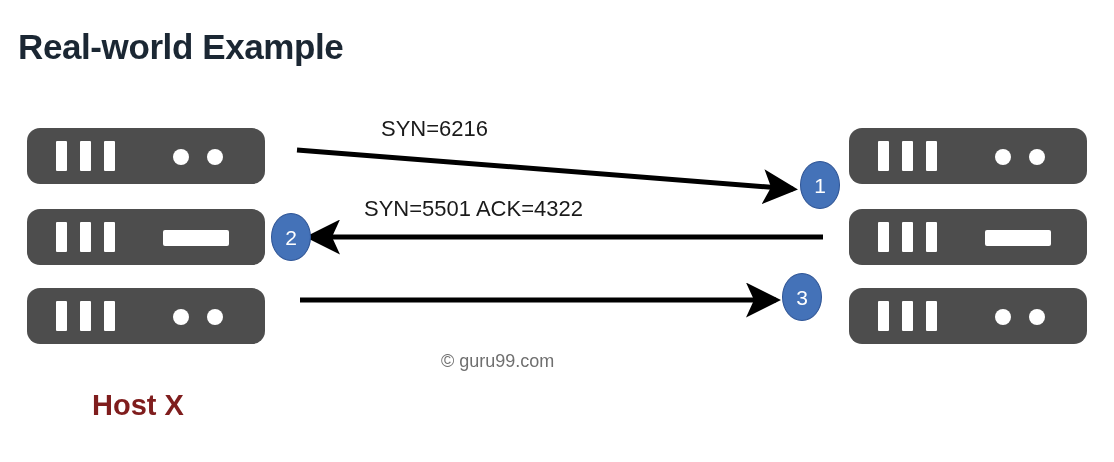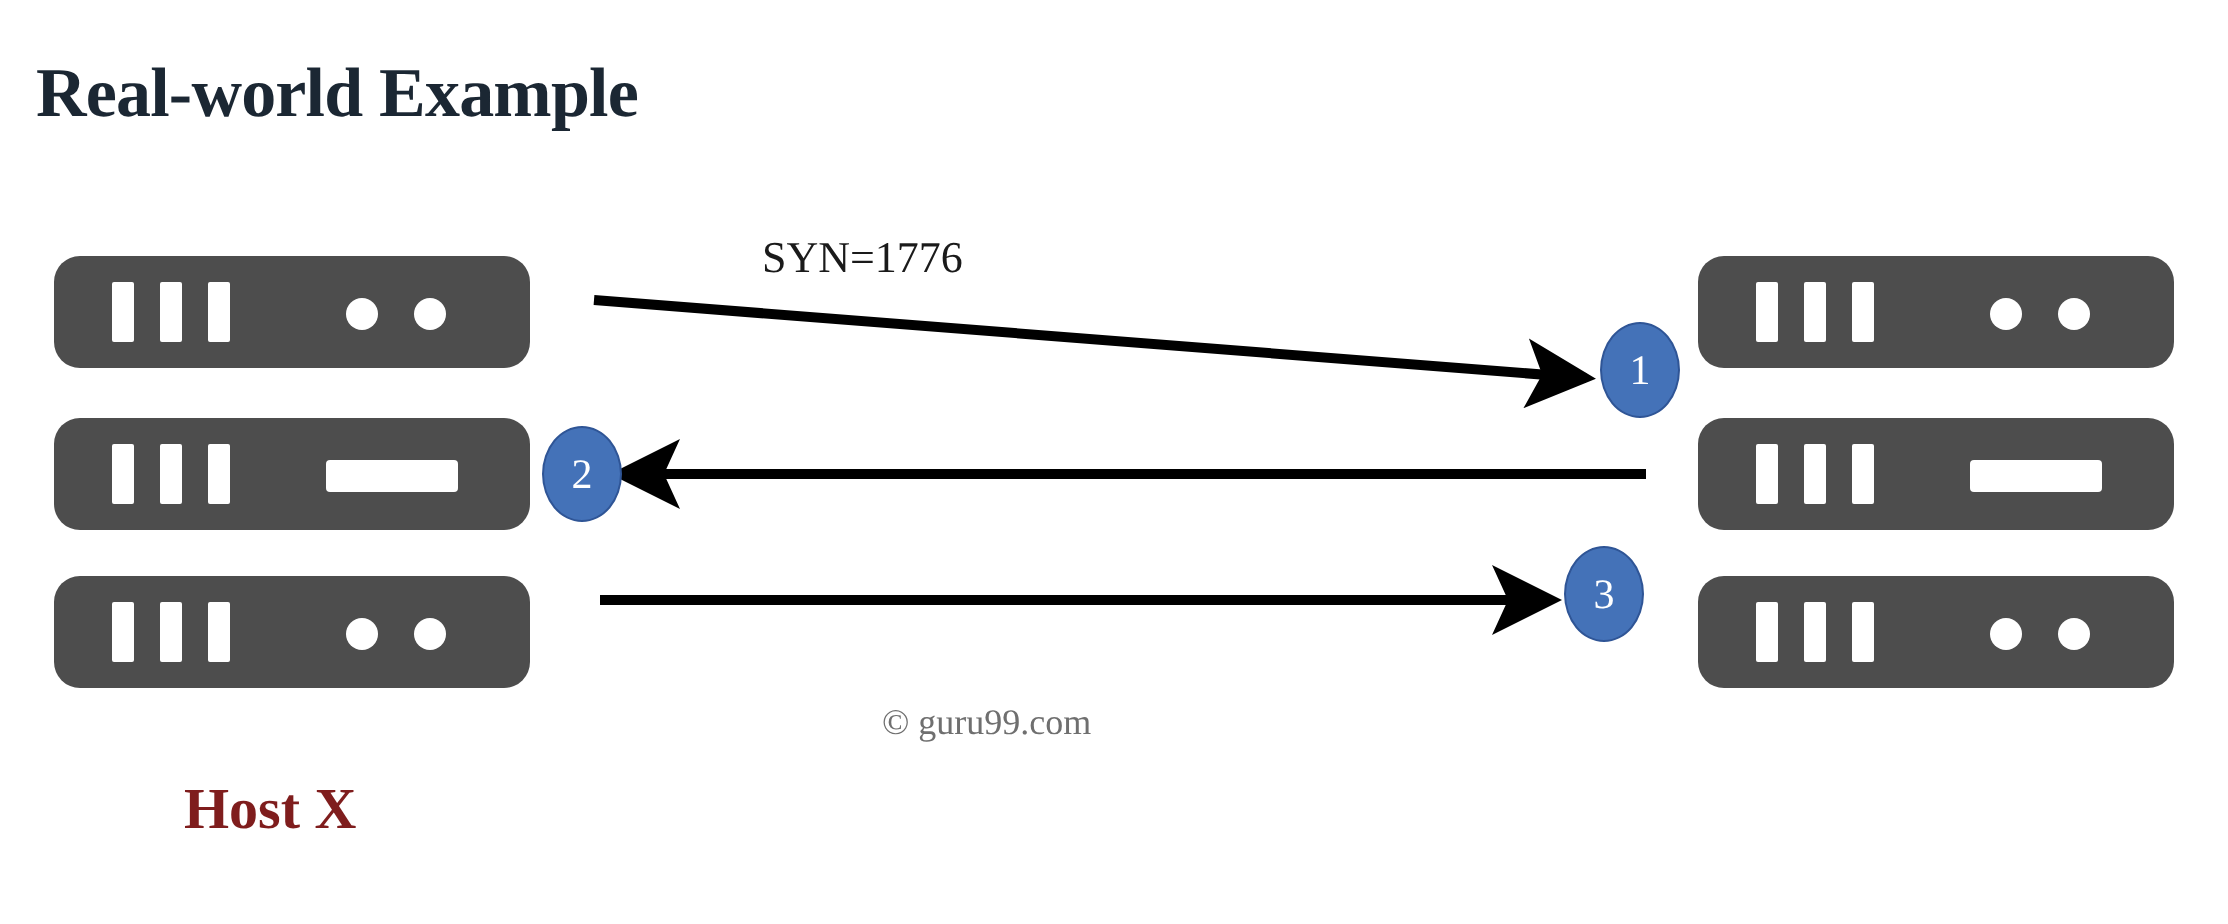--- a/index.html
+++ b/index.html
@@ -9,21 +9,20 @@
   }
   body {
     font-family: "Liberation Sans", sans-serif;
   }
   #page {
     position: relative;
     width: 1114px;
     height: 462px;
     background: #ffffff;
     overflow: hidden;
-    font-family: Liberation Serif, serif;
   }
 
   
   #page-title {
     position: absolute;
     left: 18px;
     top: 27px;
     font-size: 35px;
     font-weight: bold;
     color: #1b2733;
@@ -209,21 +208,22 @@
       </marker>
     </defs>
 
     <line x1="297" y1="150" x2="793" y2="189" stroke="#000000" stroke-width="5" marker-end="url(#arrowhead-right)"></line>
 
     <line x1="823" y1="237" x2="310" y2="237" stroke="#000000" stroke-width="5" marker-end="url(#arrowhead-left)"></line>
 
     <line x1="300" y1="300" x2="776" y2="300" stroke="#000000" stroke-width="5" marker-end="url(#arrowhead-right)"></line>
   </svg>
 
-  <div class="msg-label" id="msg-1">SYN=1776</div>
+  <div class="msg-label" id="msg-1">SYN=6216</div>
+  <div class="msg-label" id="msg-2">SYN=5501   ACK=4322</div>
 
   <div class="badge" id="badge-1">1</div>
   <div class="badge" id="badge-2">2</div>
   <div class="badge" id="badge-3">3</div>
 
   <div class="endpoint-label" id="label-host">Host X</div>
 
   <div id="watermark">© guru99.com</div>
 
 </div>

